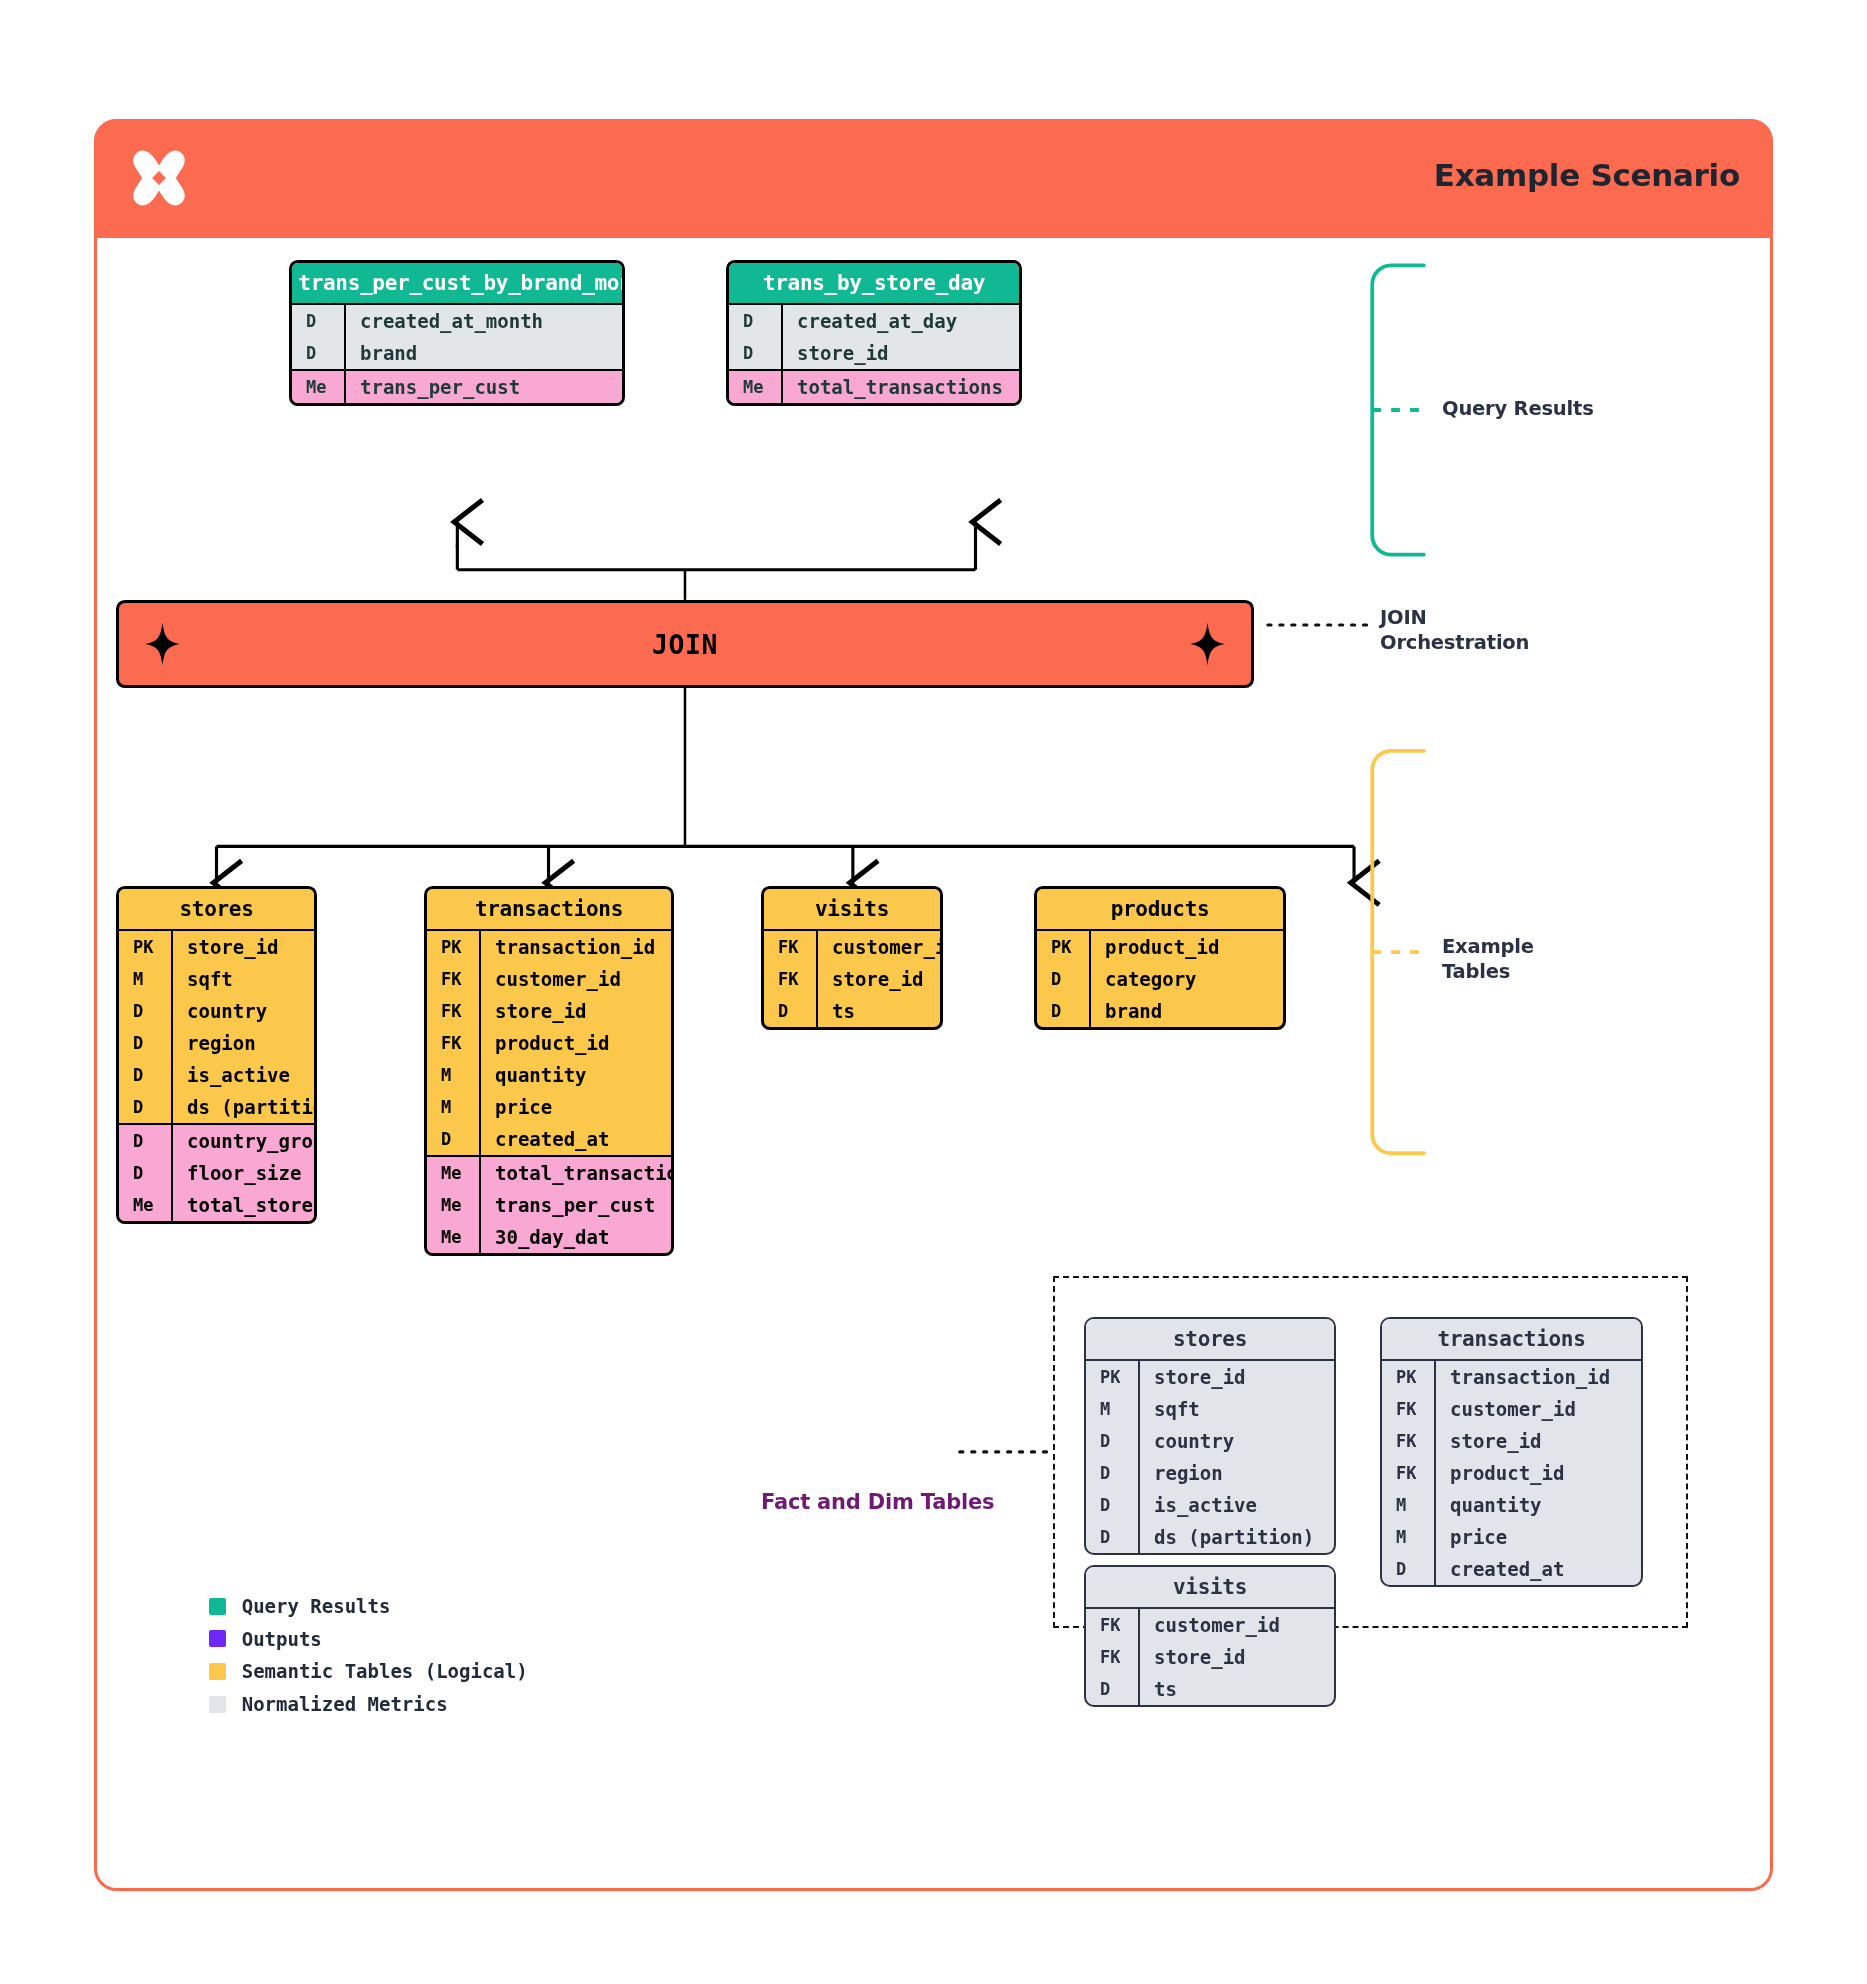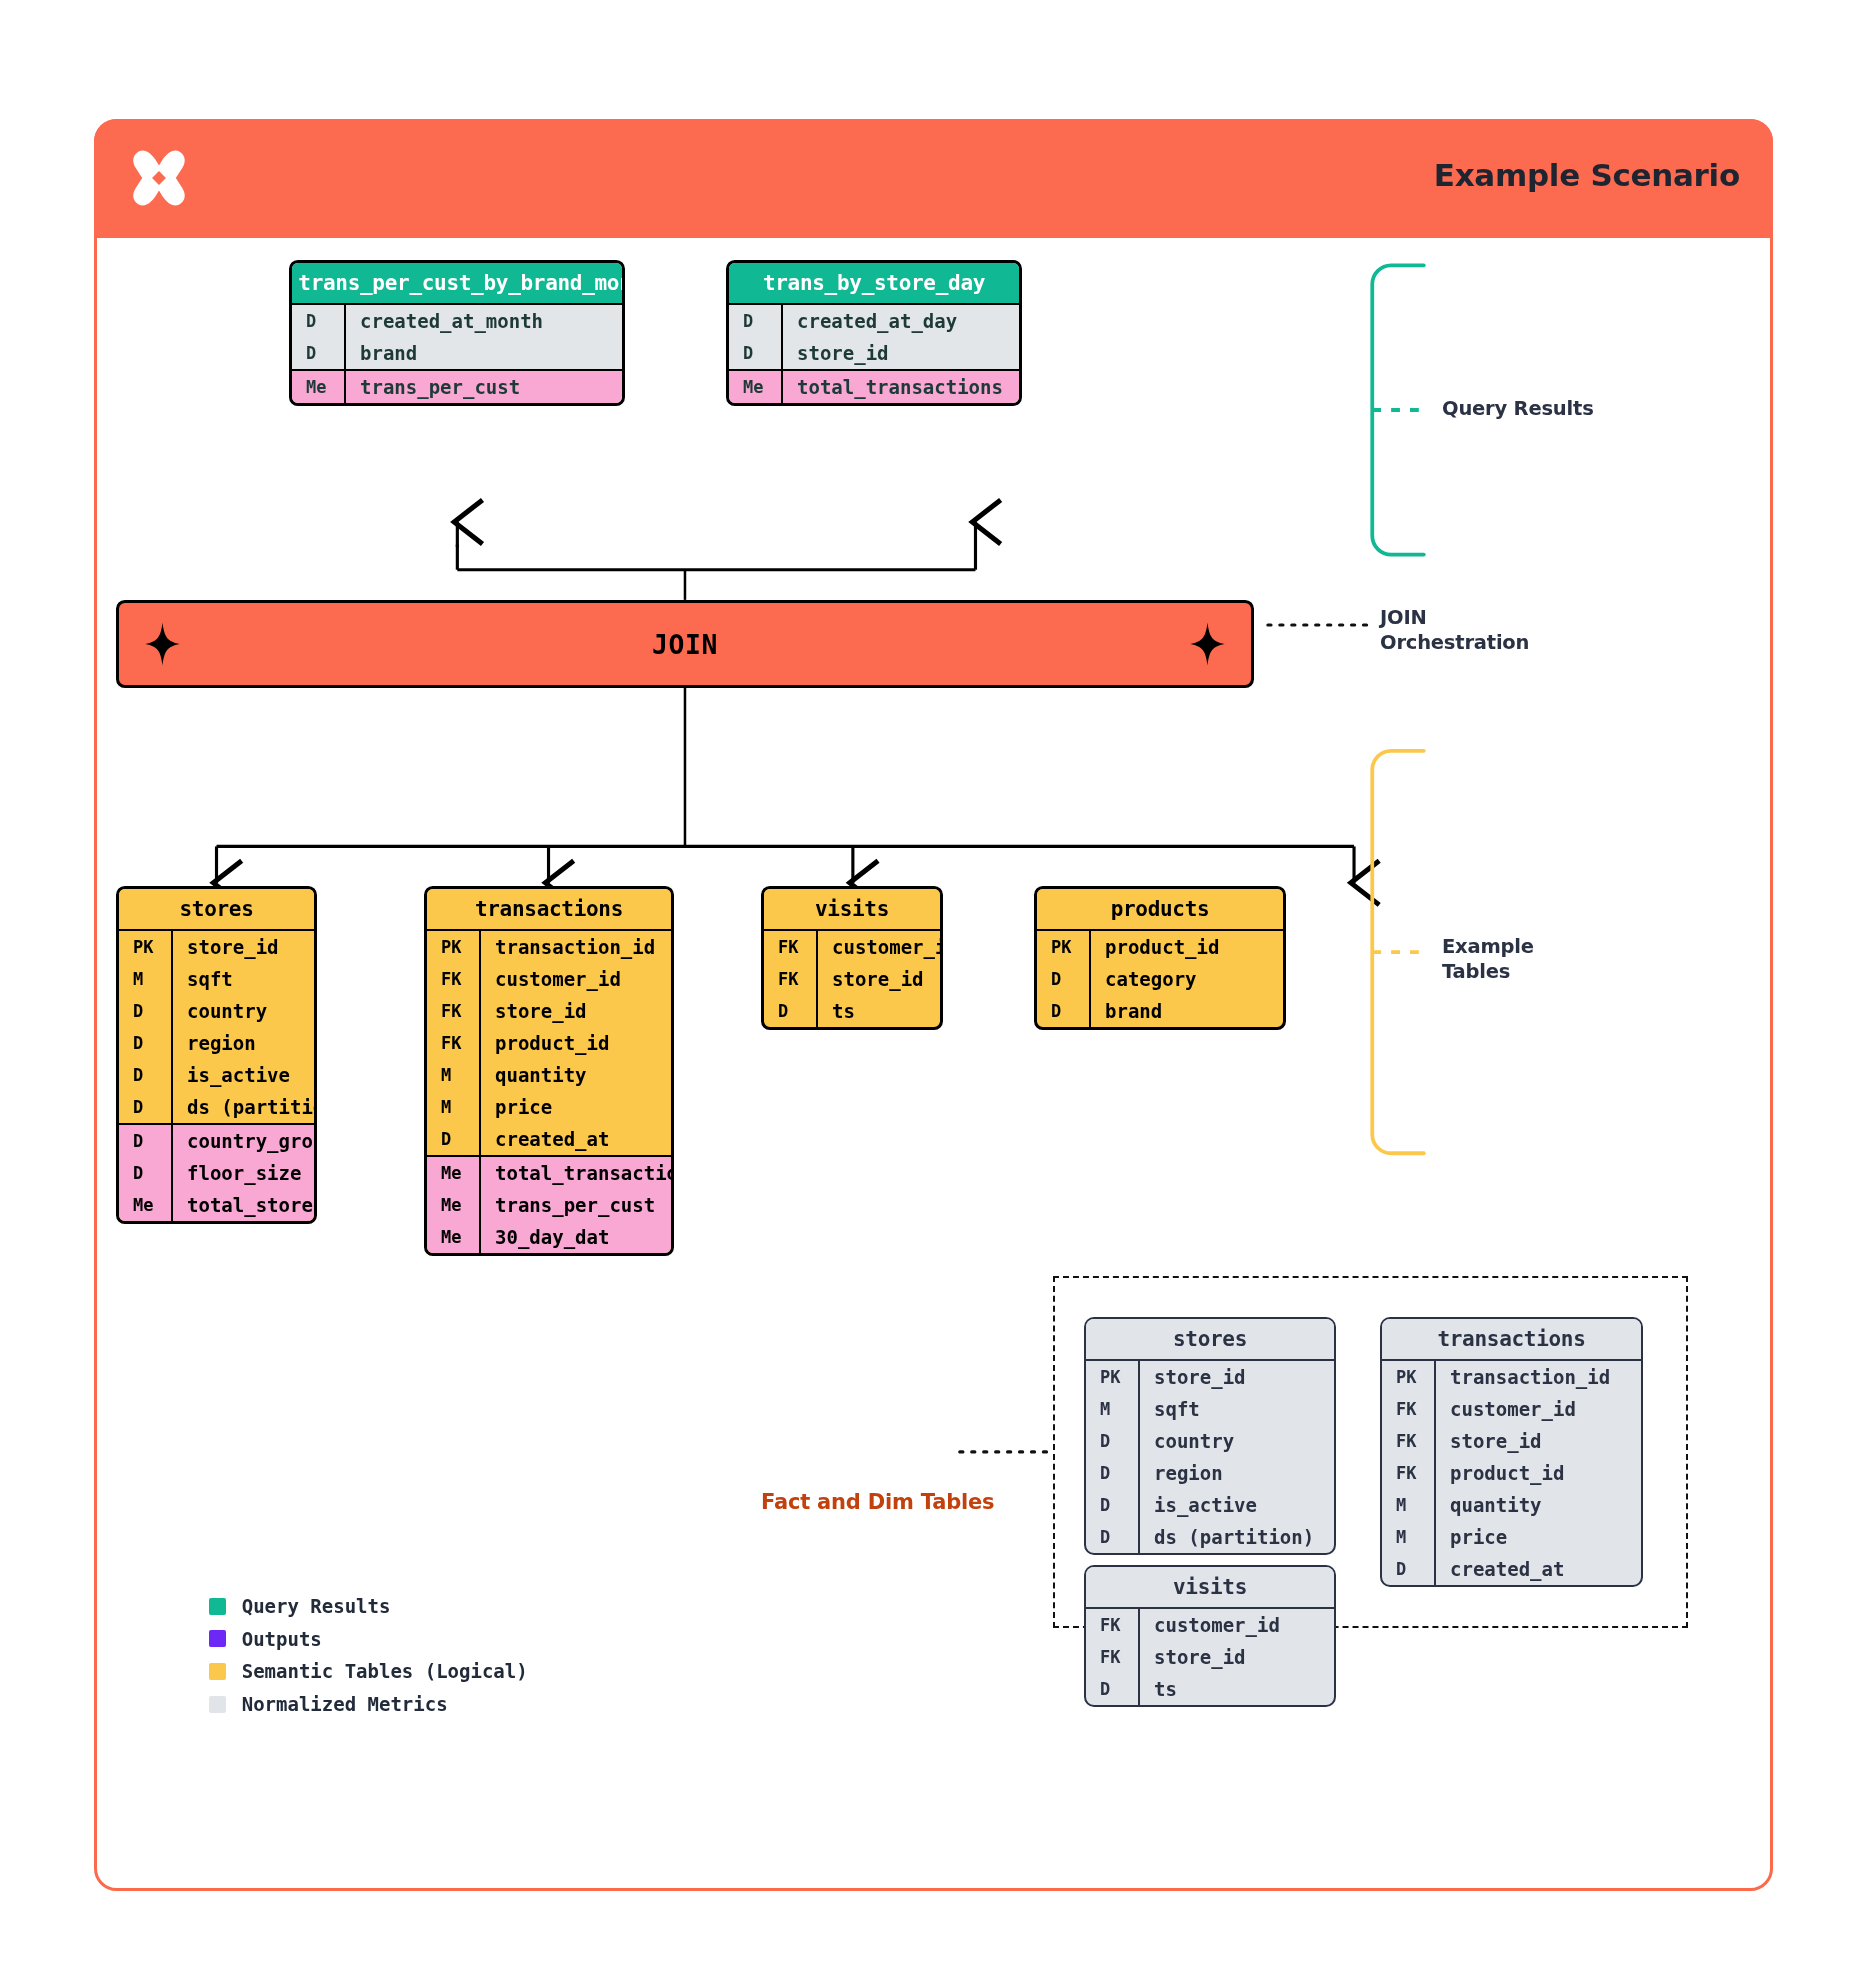--- a/index.html
+++ b/index.html
@@ -122,21 +122,21 @@
   
   #dashbox {
     position: absolute;
     left: 956px; top: 1154px;
     width: 635px; height: 352px;
     border: 2.5px dashed #111;
   }
   #fact-dim-label {
     position: absolute;
     left: 664px; top: 1368px;
-    font-size: 21px; font-weight: 700; color: #c2410c;
+    font-size: 21px; font-weight: 700; color: #701a75;
     letter-spacing: -0.2px;
   }
 
   
   #legend { position: absolute; left: 112px; top: 1473px; }
   .legend-row { display: flex; align-items: center; margin-bottom: 10.7px; }
   .legend-swatch { width: 17px; height: 17px; border-radius: 1.9px; margin-right: 15.7px; }
   .legend-text {
     font-family: "DejaVu Sans Mono", monospace;
     font-size: 19px; font-weight: 700; color: #222B3A;

